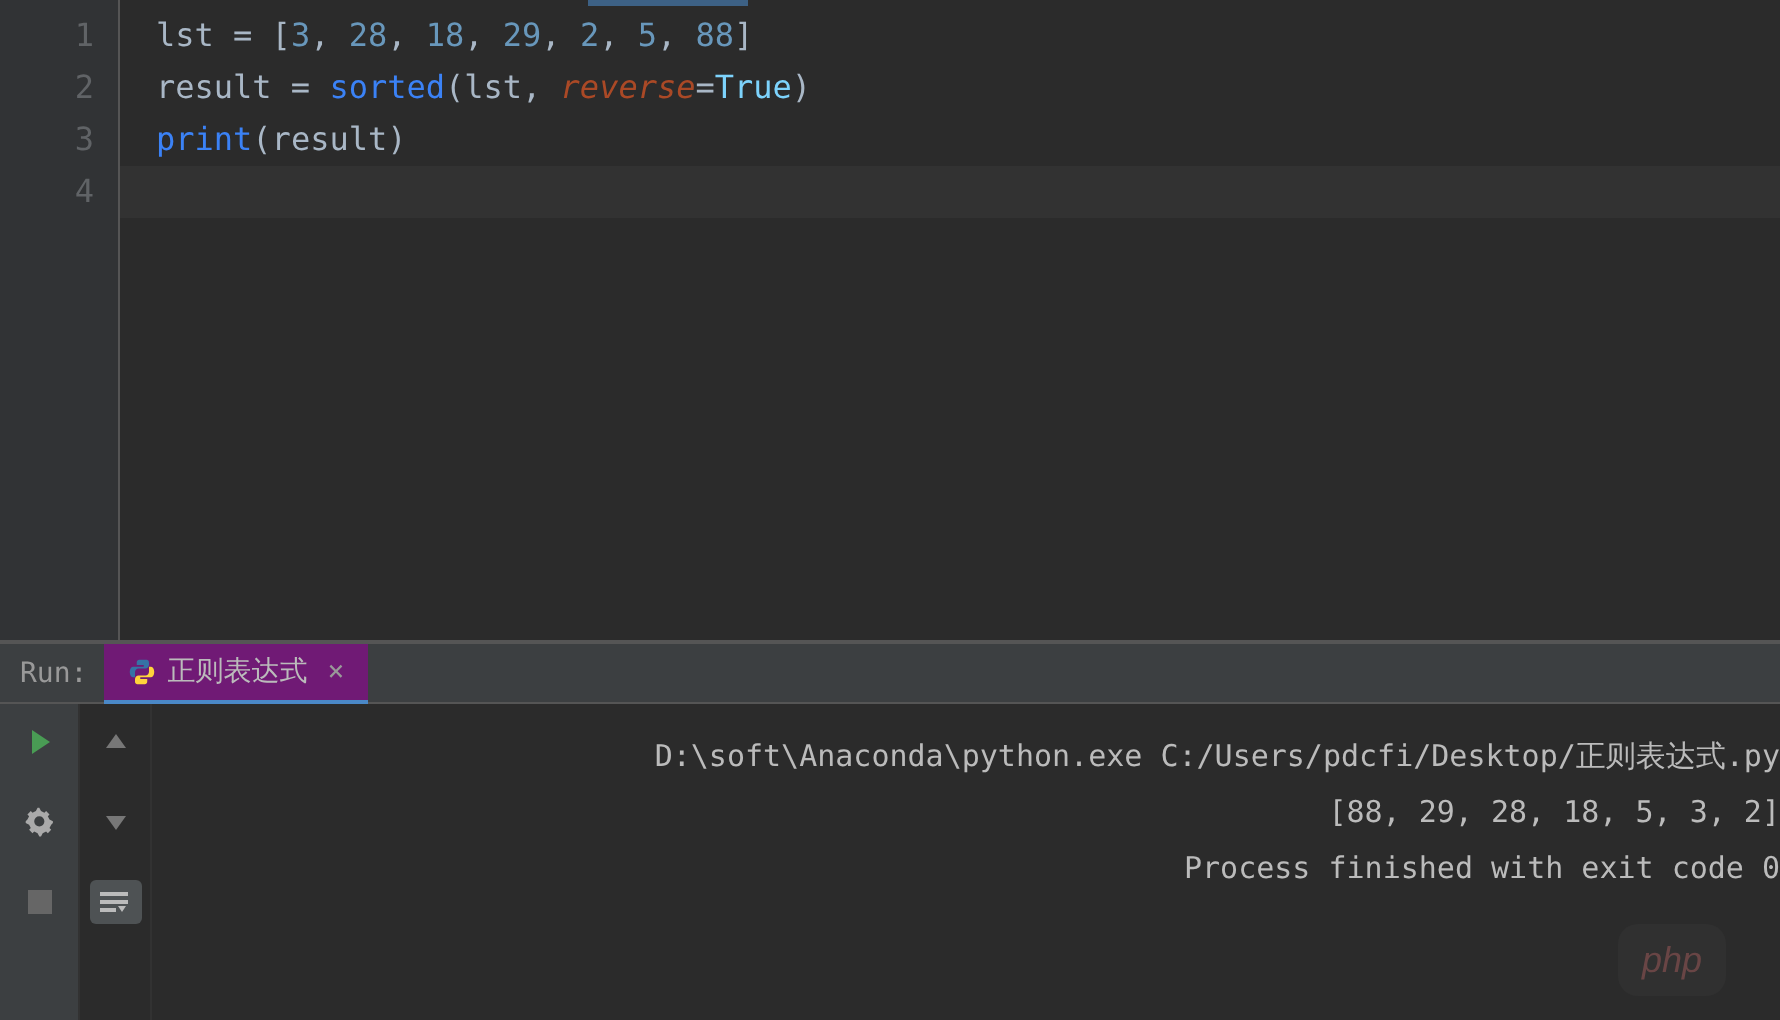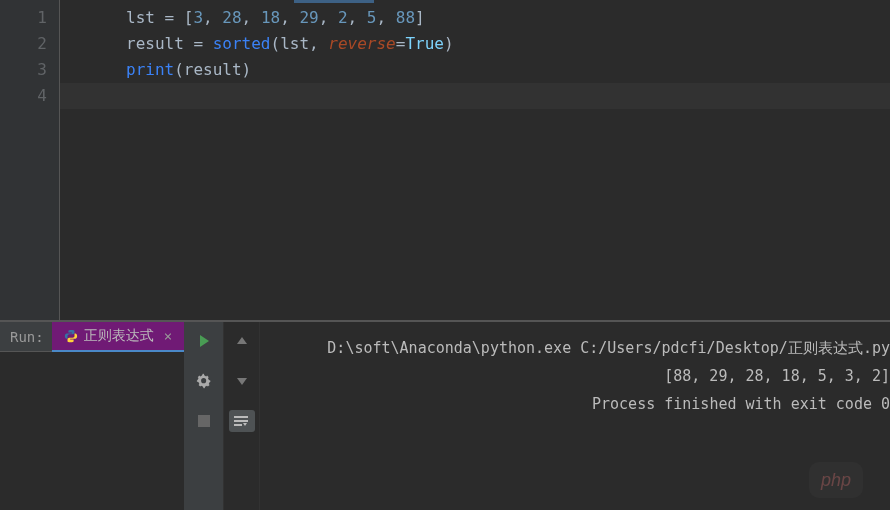--- a/index.html
+++ b/index.html
@@ -31,21 +31,20 @@
   .gutter .ln { height: 26px; line-height: 26px; }
   .code {
     flex: 1;
     padding: 5px 0 5px 18px;
     position: relative;
   }
   .code-line {
     height: 26px;
     line-height: 26px;
     white-space: pre;
-    margin-left: 48px;
   }
   .hl-line {
     background: #323232;
     position: absolute;
     left: 0; right: 0;
     height: 26px;
   }
   .caret {
     display: inline-block;
     width: 1px;
@@ -65,21 +64,21 @@
   .divider {
     height: 2px;
     background: #555555;
   }
 
   
   .run-panel {
     flex: 1;
     background: #2b2b2b;
     display: flex;
-    flex-direction: row;
+    flex-direction: column;
   }
   .run-tab-bar {
     height: 30px;
     display: flex;
     align-items: center;
     padding-left: 10px;
     font-size: 14px;
     color: #999;
     background: #3c3f41;
     border-bottom: 1px solid #555;

